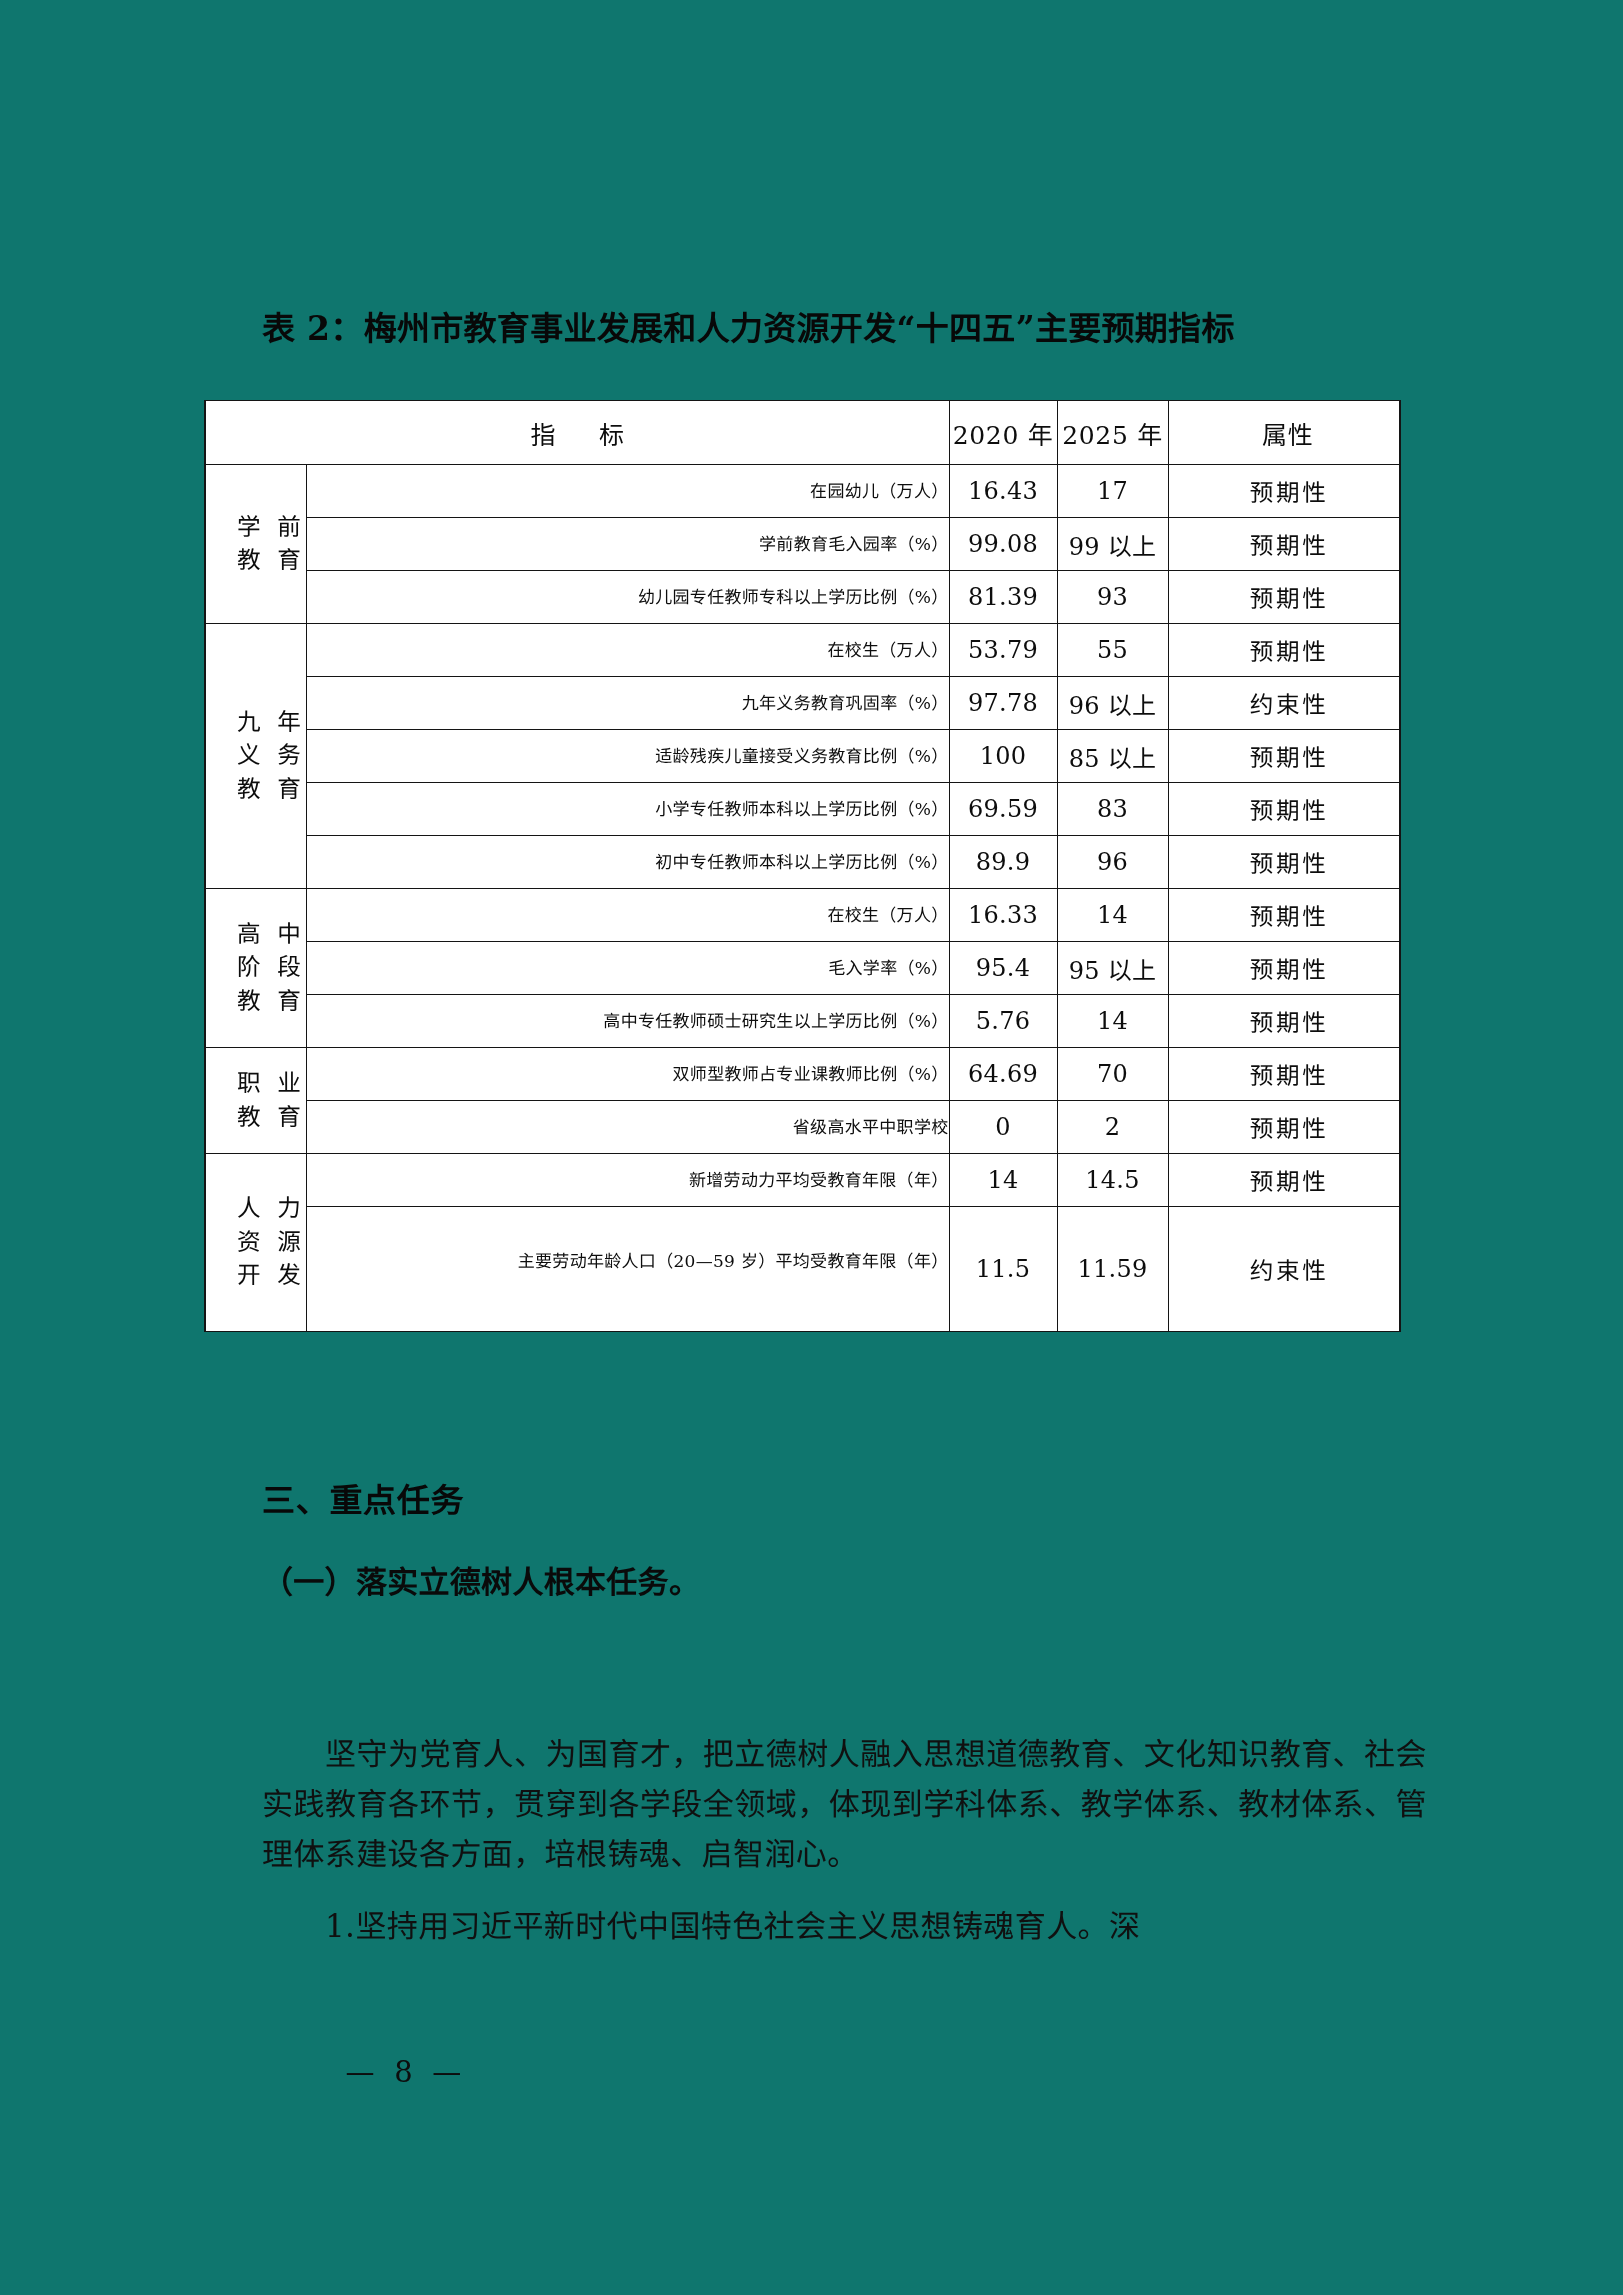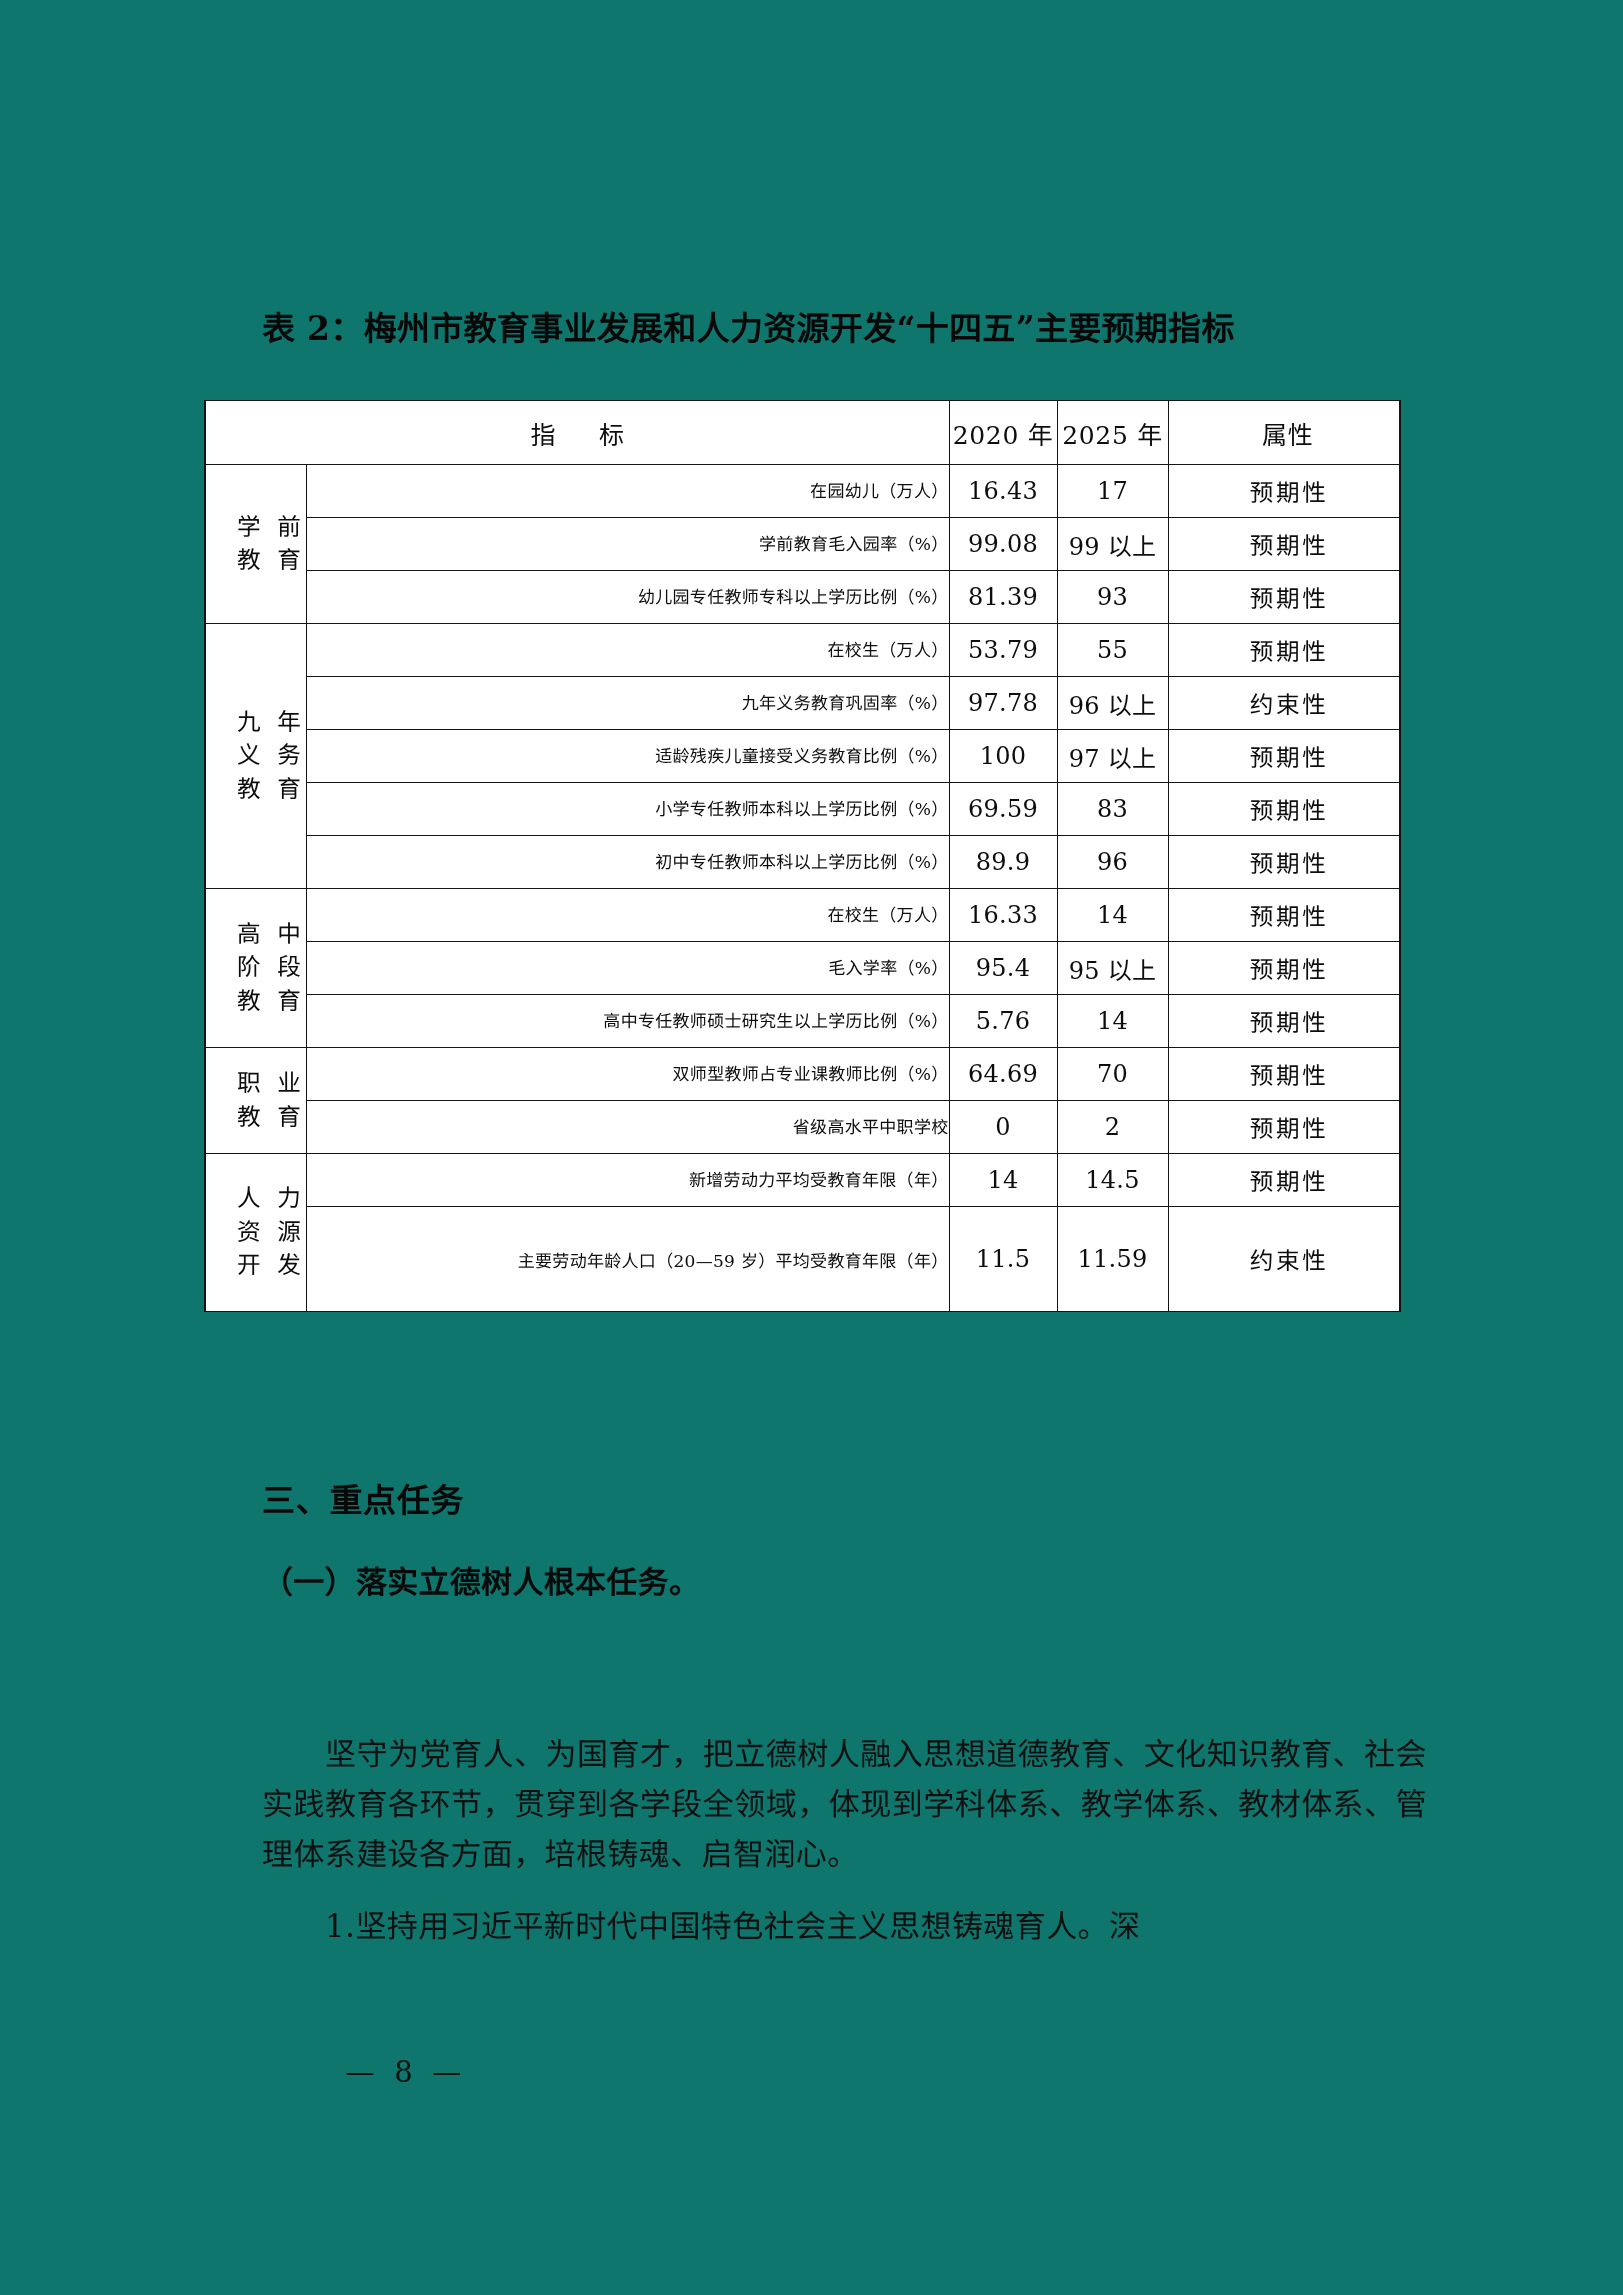--- a/index.html
+++ b/index.html
@@ -94,21 +94,21 @@
 
   .ind-cell {
     text-align: right;
     font-size: 17px;
     padding: 10.5px 6.5px 10.5px 14.4px;
     line-height: 1.55;
     letter-spacing: 0.3px;
   }
   .ind-cell.two-line {
     padding-top: 9.2px;
-    padding-bottom: 6px;
+    padding-bottom: 26px;
     margin-left: 8px;
   }
 
   .num-cell {
     text-align: center;
     font-size: 24px;
     letter-spacing: 0.3px;
     white-space: nowrap;
   }
   .attr-cell {
@@ -226,21 +226,21 @@
         </tr>
         <tr class="data-row">
           <td class="ind-cell">九年义务教育巩固率（%）</td>
           <td class="num-cell">97.78</td>
           <td class="num-cell">96 以上</td>
           <td class="attr-cell outer-right">约束性</td>
         </tr>
         <tr class="data-row">
           <td class="ind-cell">适龄残疾儿童接受义务教育比例（%）</td>
           <td class="num-cell">100</td>
-          <td class="num-cell">97 以上</td>
+          <td class="num-cell">85 以上</td>
           <td class="attr-cell outer-right">预期性</td>
         </tr>
         <tr class="data-row">
           <td class="ind-cell">小学专任教师本科以上学历比例（%）</td>
           <td class="num-cell">69.59</td>
           <td class="num-cell">83</td>
           <td class="attr-cell outer-right">预期性</td>
         </tr>
         <tr class="data-row">
           <td class="ind-cell">初中专任教师本科以上学历比例（%）</td>

